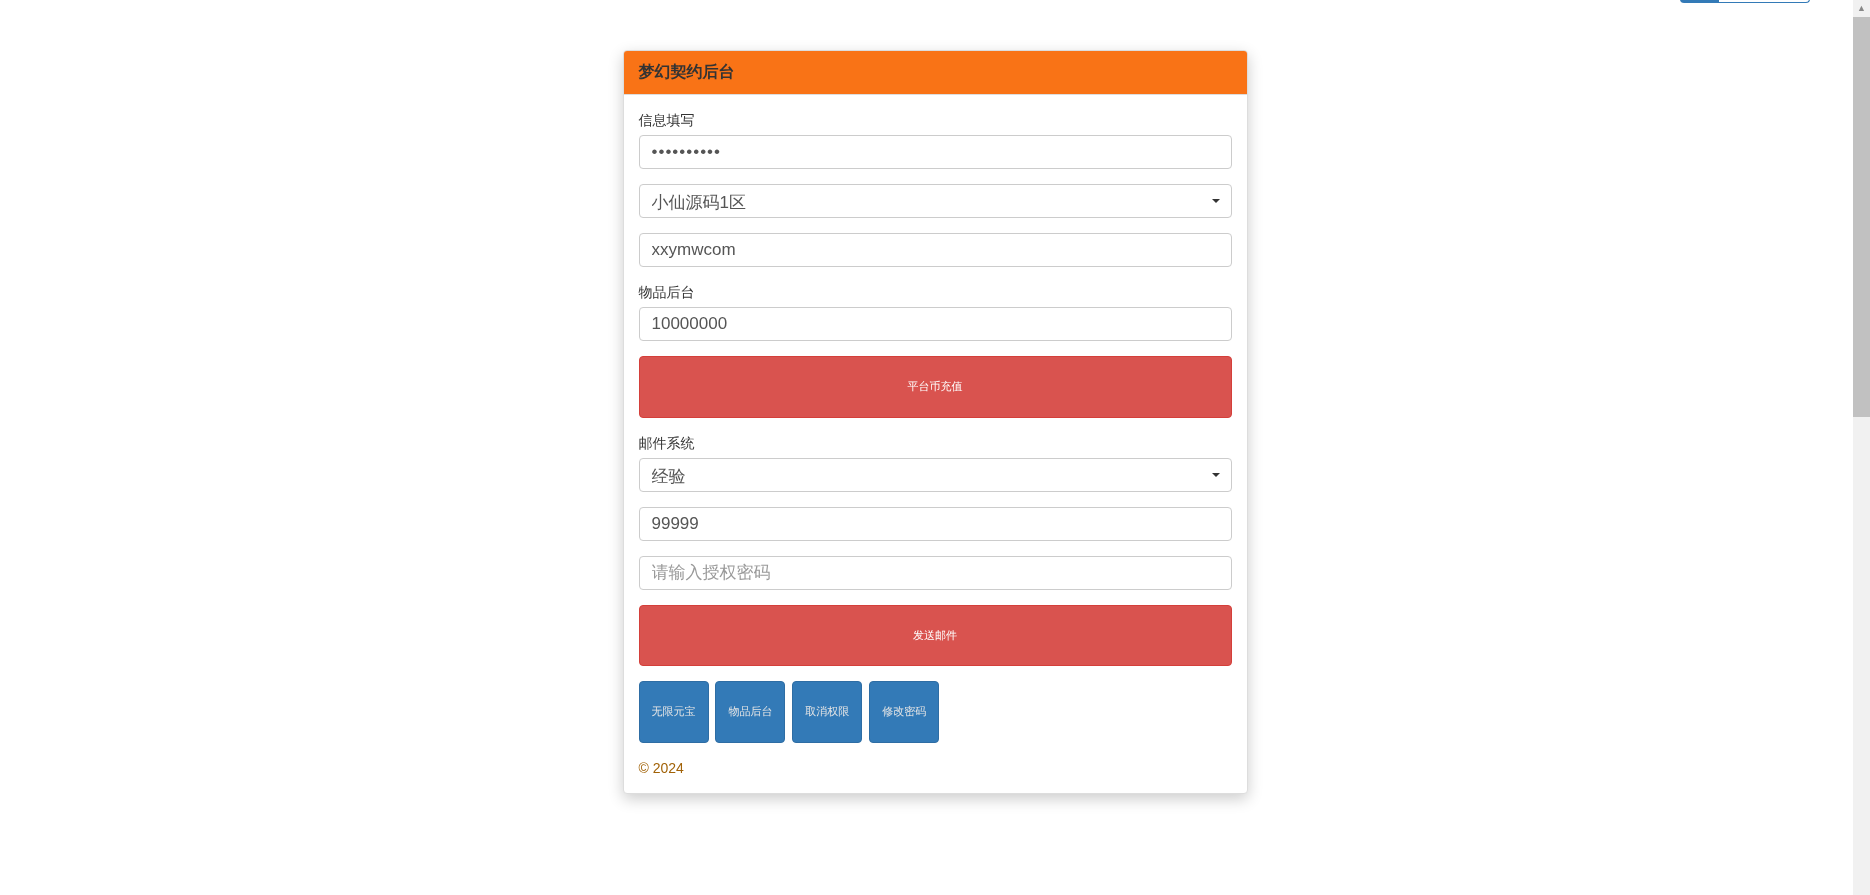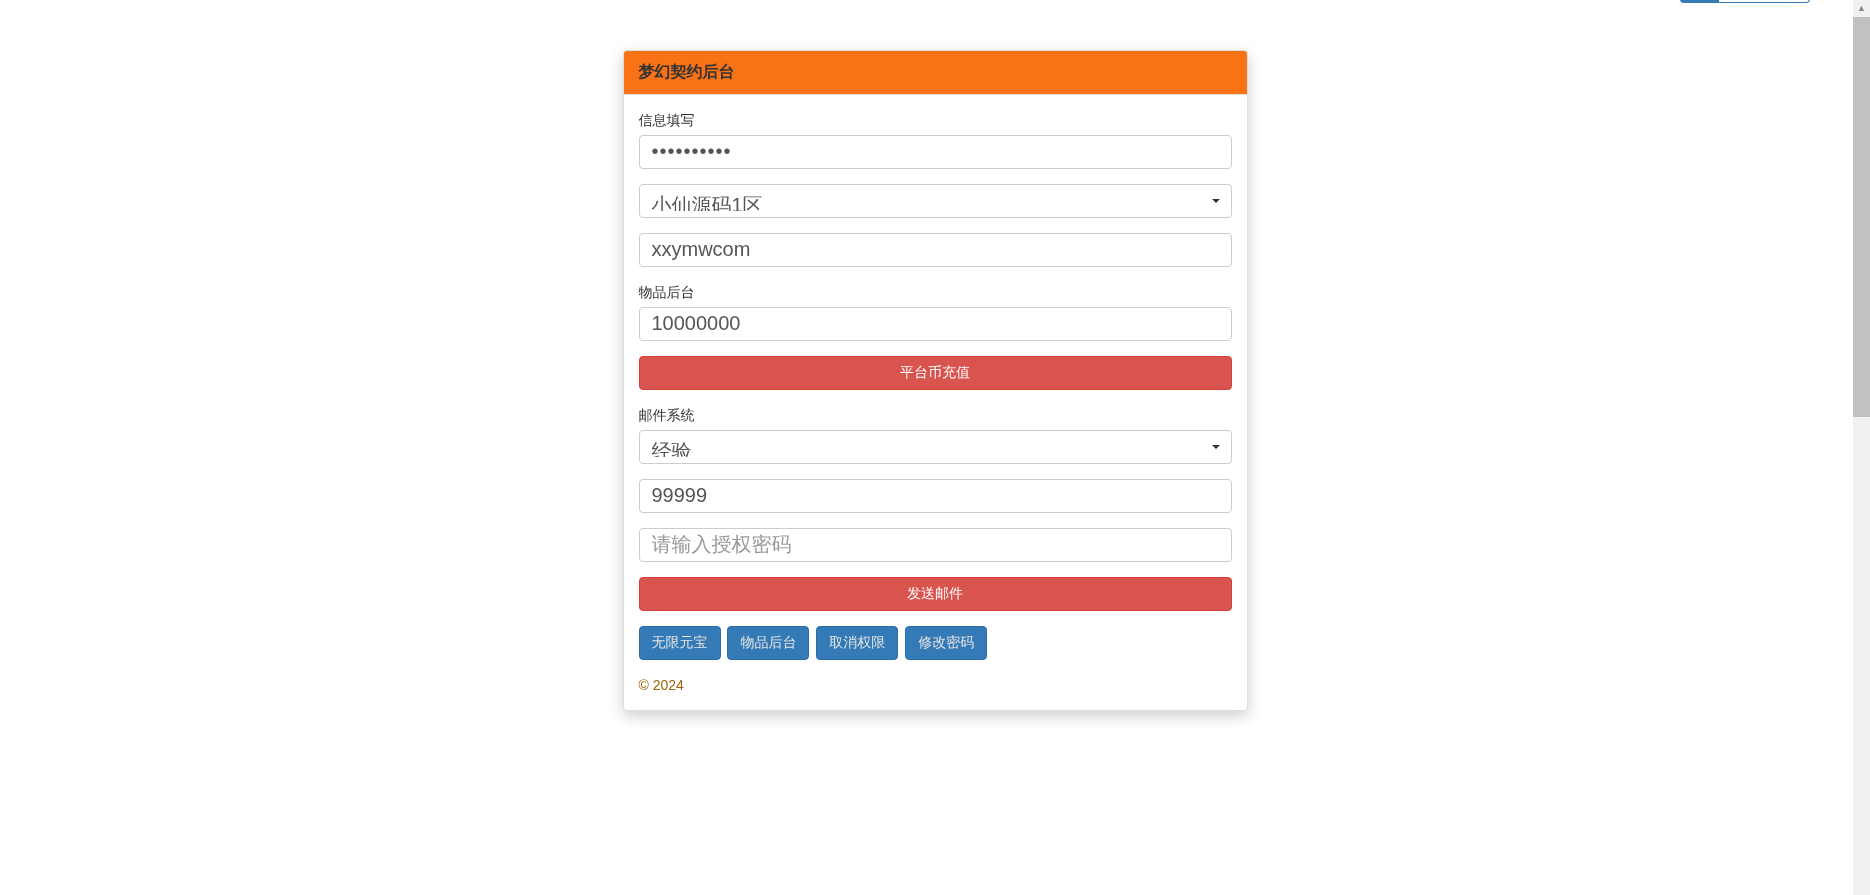--- a/index.html
+++ b/index.html
@@ -83,21 +83,21 @@
       display: inline-block;
       max-width: 100%;
       margin-bottom: 5px;
       font-weight: 400;
     }
     .form-control {
       display: block;
       width: 100%;
       height: 34px;
       padding: 6px 12px;
-      font-size: 20px;
+      font-size: 17px;
       line-height: 1.42857143;
       color: #555;
       background-color: #fff;
       background-image: none;
       border: 1px solid #ccc;
       border-radius: 4px;
       font-family: inherit;
     }
     .form-control::placeholder {
       color: #999;
@@ -121,23 +121,23 @@
       transform: translateY(-50%);
       width: 0;
       height: 0;
       border-left: 4px solid transparent;
       border-right: 4px solid transparent;
       border-top: 4px solid #333;
       pointer-events: none;
     }
     .btn {
       display: inline-block;
-      padding: 6px 12px;
+      padding: 22px 12px;
       margin-bottom: 0;
-      font-size: 14px;
+      font-size: 11px;
       font-weight: 400;
       line-height: 1.42857143;
       text-align: center;
       white-space: nowrap;
       vertical-align: middle;
       cursor: pointer;
       border: 1px solid transparent;
       border-radius: 4px;
       font-family: Liberation Serif, serif;
     }

